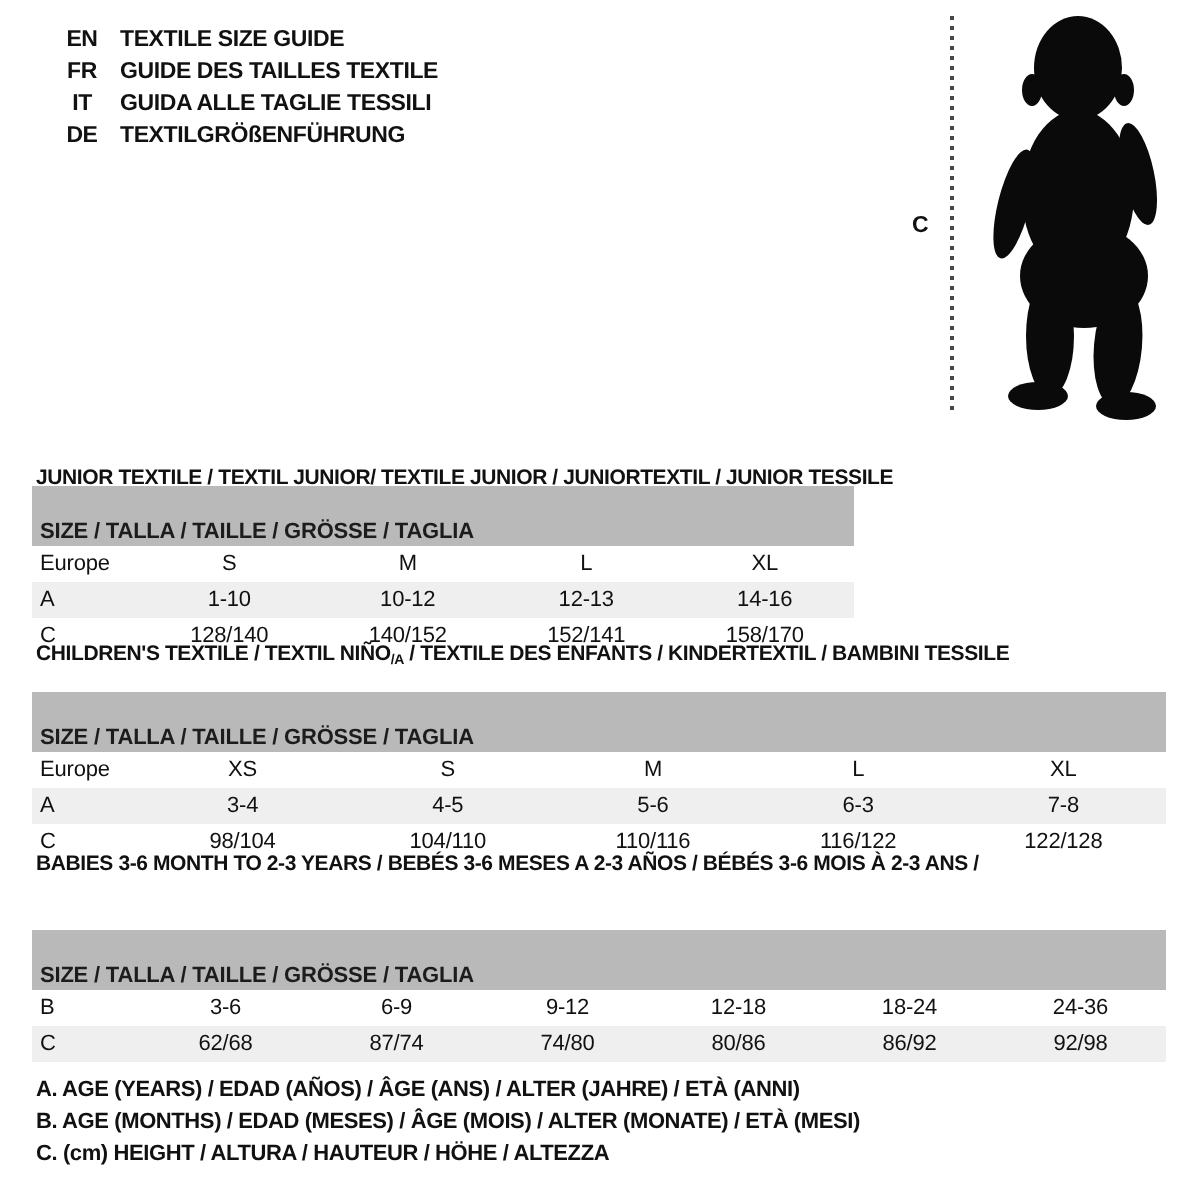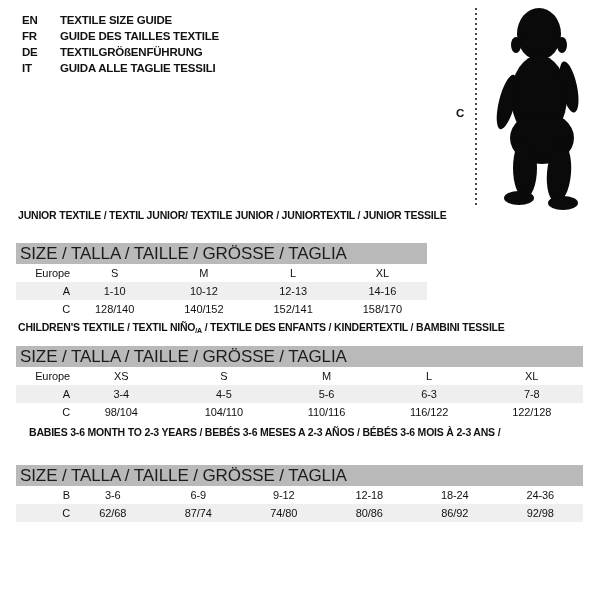--- a/index.html
+++ b/index.html
@@ -4,21 +4,21 @@
 <style>
   html,body { margin:0; padding:0; background:#fff; }
   #page {
     position:relative; width:600px; height:600px; background:#ffffff;
     font-family:"Liberation Sans", sans-serif; color:#111; overflow:hidden;
   }
 
   
   #lang-block { position:absolute; left:22px; top:12px; }
   .lang-row { height:16px; line-height:16px; font-size:11.5px; font-weight:bold; letter-spacing:-0.2px; white-space:nowrap; }
-  .lang-code { display:inline-block; width:38px; }
+  .lang-code { display:inline-block; width:38px;text-align:center; }
 
   
   #measure-line {
     position:absolute; left:475px; top:8px; width:2px; height:200px;
     background:repeating-linear-gradient(to bottom,#474747 0 2px,transparent 2px 5px);
   }
   #measure-label { position:absolute; left:456px; top:107px; font-size:11.5px; font-weight:bold; }
   #baby-figure { position:absolute; left:489px; top:5px; }
 
   
@@ -27,48 +27,48 @@
     letter-spacing:-0.2px; white-space:nowrap; line-height:15px;
   }
   .sub { font-size:7px; vertical-align:-2px; }
 
   
   table.size-table {
     position:absolute; left:16px; border-collapse:collapse; table-layout:fixed;
     font-size:11px; letter-spacing:-0.1px;
   }
   table.size-table th.band {
-    background:#b9b9b9; height:14px; font-weight:normal; text-align:left;
-    padding:1px 0 0 4px; font-size:17px; color:#1c1c1c; white-space:nowrap;
+    background:#b9b9b9; height:14px; font-weight:bold; text-align:left;
+    padding:16px 0 0 4px; font-size:11px; color:#1c1c1c; white-space:nowrap;
   }
   table.size-table td { height:18px; padding:0; text-align:center; white-space:nowrap; }
-  table.size-table td.rowlabel { text-align:right; padding-left:4px; }
+  table.size-table td.rowlabel { text-align:left; padding-left:4px; }
   table.size-table tbody tr:nth-child(even) { background:#efefef; }
 
   
   #notes { position:absolute; left:18px; top:537px; }
   .note-line { height:16px; line-height:16px; font-size:11px; font-weight:bold; letter-spacing:-0.2px; white-space:nowrap; }
 </style>
 </head>
 <body>
 
 <div id="page">
 
   <div id="lang-block">
     <div class="lang-row">
       <span class="lang-code">EN</span><span>TEXTILE SIZE GUIDE</span>
     </div>
     <div class="lang-row">
       <span class="lang-code">FR</span><span>GUIDE DES TAILLES TEXTILE</span>
     </div>
     <div class="lang-row">
+      <span class="lang-code">IT</span><span>GUIDA ALLE TAGLIE TESSILI</span>
+    </div>
+    <div class="lang-row">
       <span class="lang-code">DE</span><span>TEXTILGRÖßENFÜHRUNG</span>
-    </div>
-    <div class="lang-row">
-      <span class="lang-code">IT</span><span>GUIDA ALLE TAGLIE TESSILI</span>
     </div>
   </div>
 
   <div id="measure-line"></div>
   <div id="measure-label">C</div>
   <svg id="baby-figure" width="110" height="205" viewBox="0 0 110 205" aria-hidden="true">
     <g fill="#0a0a0a">
       <ellipse cx="50" cy="29" rx="22" ry="26"></ellipse>
       <ellipse cx="27" cy="40" rx="5" ry="8"></ellipse>
       <ellipse cx="73" cy="40" rx="5" ry="8"></ellipse>
@@ -76,21 +76,21 @@
       <ellipse cx="18" cy="97" rx="8" ry="28" transform="rotate(14 18 97)"></ellipse>
       <ellipse cx="80" cy="82" rx="8" ry="26" transform="rotate(-12 80 82)"></ellipse>
       <ellipse cx="53" cy="133" rx="32" ry="26"></ellipse>
       <ellipse cx="36" cy="163" rx="12" ry="30"></ellipse>
       <ellipse cx="70" cy="168" rx="12" ry="30" transform="rotate(5 70 168)"></ellipse>
       <ellipse cx="30" cy="193" rx="15" ry="7"></ellipse>
       <ellipse cx="74" cy="198" rx="15" ry="7"></ellipse>
     </g>
   </svg>
 
-  <div class="section-title" style="top:208px;text-align:center;">JUNIOR TEXTILE / TEXTIL JUNIOR/ TEXTILE JUNIOR / JUNIORTEXTIL / JUNIOR TESSILE</div>
+  <div class="section-title" style="top:232px;text-align:center;">JUNIOR TEXTILE / TEXTIL JUNIOR/ TEXTILE JUNIOR / JUNIORTEXTIL / JUNIOR TESSILE</div>
 
   <table class="size-table" style="top:243px; width:411px;">
     <colgroup>
         <col style="width:54px">
         <col span="4">
       </colgroup>
     <thead>
       <tr>
           <th class="band" colspan="5">SIZE / TALLA / TAILLE / GRÖSSE / TAGLIA</th>
         </tr>
@@ -153,21 +153,21 @@
         <td class="rowlabel">C</td>
         <td>98/104</td>
         <td>104/110</td>
         <td>110/116</td>
         <td>116/122</td>
         <td>122/128</td>
       </tr>
     </tbody>
   </table>
 
-  <div class="section-title" style="top:425px;margin-left:11px;">
+  <div class="section-title" style="top:425px;">
     <div>BABIES 3-6 MONTH TO 2-3 YEARS / BEBÉS 3-6 MESES A 2-3 AÑOS / BÉBÉS 3-6 MOIS À 2-3 ANS /</div>
   </div>
 
   <table class="size-table" style="top:465px; width:567px;">
     <colgroup>
         <col style="width:54px">
         <col span="6">
       </colgroup>
     <thead>
       <tr>
@@ -189,14 +189,19 @@
         <td>62/68</td>
         <td>87/74</td>
         <td>74/80</td>
         <td>80/86</td>
         <td>86/92</td>
         <td>92/98</td>
       </tr>
     </tbody>
   </table>
 
+  <div id="notes">
+    <div class="note-line">A. AGE (YEARS) / EDAD (AÑOS) / ÂGE (ANS) / ALTER (JAHRE) / ETÀ (ANNI)</div>
+    <div class="note-line">B. AGE (MONTHS) / EDAD (MESES) / ÂGE (MOIS) / ALTER (MONATE) / ETÀ (MESI)</div>
+    <div class="note-line">C. (cm) HEIGHT / ALTURA / HAUTEUR / HÖHE / ALTEZZA</div>
+  </div>
 
 </div>
 
 </body></html>

